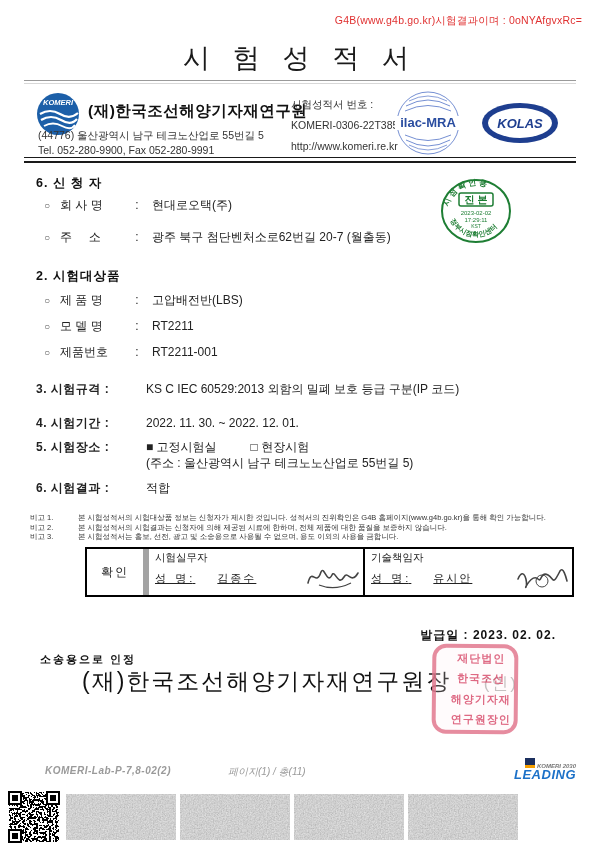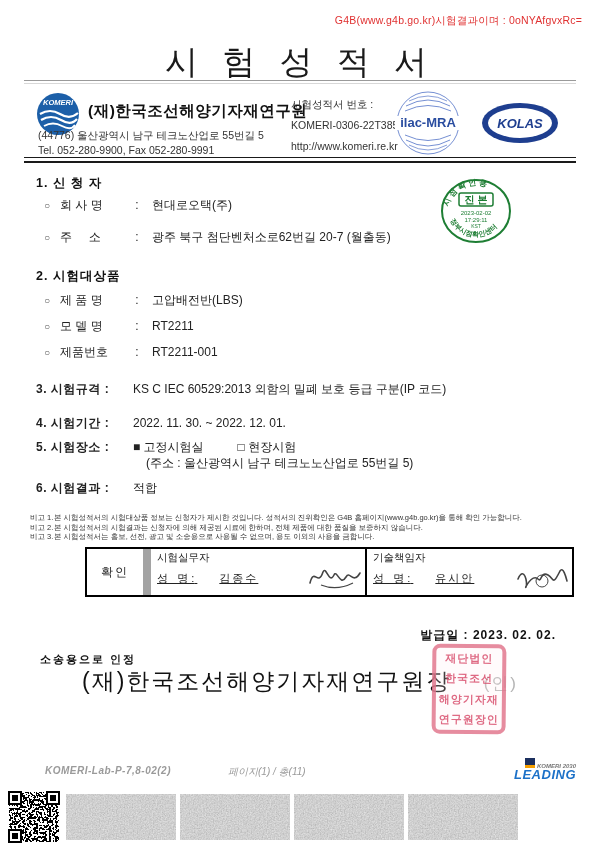--- a/index.html
+++ b/index.html
@@ -4,64 +4,64 @@
 <style>
   html,body{margin:0;padding:0;background:#888;}
   .page{
     position:relative;width:600px;height:848px;background:#ffffff;
     margin:0 auto;font-family:"Liberation Sans","DejaVu Sans",sans-serif;
     color:#222;overflow:hidden;
   }
   .abs{position:absolute;}
 
   .g4b-line{top:14px;right:18px;font-size:10.5px;color:#e03131;letter-spacing:.2px;}
-  .doc-title{top:40px;left:0;width:100%;text-align:center;font-size:33px;letter-spacing:8px;color:#1a1a1a;font-family:"Liberation Serif","DejaVu Serif",serif;}
+  .doc-title{top:40px;left:0;width:100%;text-align:center;font-size:27px;letter-spacing:8px;color:#1a1a1a;font-family:"Liberation Serif","DejaVu Serif",serif;}
   .rule-light{top:80px;left:24px;right:24px;height:2px;border-top:1px solid #9a9a9a;border-bottom:1px solid #d8d8d8;}
   .rule-dark{top:157px;left:24px;right:24px;height:3px;border-top:1px solid #1a1a1a;border-bottom:2px solid #1a1a1a;}
 
   .org-name{left:88px;top:101px;font-size:15.5px;font-weight:bold;letter-spacing:.5px;color:#111;}
   .org-addr{left:38px;top:129px;font-size:10.5px;color:#333;}
   .org-tel{left:38px;top:144px;font-size:10.5px;color:#333;}
   .report-block{left:291px;top:94px;font-size:10.5px;color:#333;line-height:21px;}
 
   .sec-heading{font-size:12.5px;font-weight:bold;color:#111;letter-spacing:1px;}
   .row{display:flex;align-items:baseline;font-size:12px;color:#222;}
   .row .bullet{width:16px;color:#555;font-size:10px;}
   .row .lbl{width:70px;white-space:pre;}
   .row .colon{width:14px;text-align:center;}
   .row .val{margin-left:8px;white-space:pre;}
   .inline-sec{display:flex;align-items:baseline;font-size:12px;}
   .inline-sec .lbl{font-weight:bold;min-width:96px;letter-spacing:.5px;}
-  .inline-sec .val{margin-left:1px;white-space:pre;}
+  .inline-sec .val{margin-left:14px;white-space:pre;}
   .place-gap{display:inline-block;width:34px;}
 
   .notes{left:30px;top:513px;font-size:7.5px;line-height:9.6px;color:#333;}
   .note-line{display:flex;}
-  .note-line .nl{width:24px;}
+  .note-line .nl{width:48px;}
 
   .sign-table{left:85px;top:547px;width:489px;height:50px;border:2px solid #000;display:flex;box-sizing:border-box;}
-  .sign-table .c1{width:56px;border-right:8px solid #a3a3a3;display:flex;align-items:center;justify-content:center;font-size:12px;letter-spacing:2px;}
+  .sign-table .c1{width:56px;border-right:6px solid #a3a3a3;display:flex;align-items:center;justify-content:center;font-size:12px;letter-spacing:2px;}
   .sign-table .c2{width:216px;border-right:2px solid #000;position:relative;padding:2px 6px;box-sizing:border-box;}
   .sign-table .c3{flex:1;position:relative;padding:2px 6px;box-sizing:border-box;}
   .cell-title{font-size:10.5px;color:#222;}
   .cell-name{font-size:11px;margin-top:6px;text-decoration:underline;}
   .cell-name .nml{white-space:pre;}
   .cell-name .nm{margin-left:22px;letter-spacing:2px;}
   .sig{position:absolute;right:2px;top:14px;}
 
   .kolas-note{left:28px;top:599px;width:546px;font-size:7.5px;line-height:10px;color:#333;}
 
   .issue-date{top:627px;right:44px;font-size:12px;font-weight:bold;letter-spacing:1px;color:#111;}
   .accred{left:40px;top:652px;font-size:11px;font-weight:bold;letter-spacing:2px;color:#111;}
   .signer-line{top:666px;left:0;width:100%;text-align:center;font-size:23px;letter-spacing:2px;color:#111;}
   .seal-mark{font-size:17px;color:#b5b5b5;margin-left:24px;}
 
-  .red-seal{left:432px;top:644px;width:66px;height:82px;border:4px solid #e2798f;border-radius:8px;
+  .red-seal{left:432px;top:644px;width:66px;height:82px;border:4px solid #e2798f;border-radius:14px;
     color:#d94f6e;display:flex;flex-direction:column;justify-content:space-around;align-items:center;
-    font-weight:bold;opacity:.85;transform:rotate(.6deg);background:rgba(255,235,240,.25);}
+    font-weight:bold;opacity:.85;transform:rotate(.6deg);background:rgba(255,235,240,.25);padding-left:12px;}
   .red-seal div{font-size:11px;letter-spacing:1px;line-height:1;white-space:nowrap;}
 
   .footer-doc{left:45px;top:765px;font-size:10px;font-style:italic;color:#9a9a9a;letter-spacing:.5px;font-weight:bold;}
   .footer-page{left:228px;top:765px;font-size:10px;font-style:italic;color:#9a9a9a;}
   .footer-logo{right:24px;top:758px;text-align:right;}
   .footer-logo .t{font-size:6px;color:#777;font-weight:bold;font-style:italic;}
   .footer-logo .m{font-size:13px;color:#1c71c8;font-weight:bold;font-style:italic;letter-spacing:.5px;line-height:11px;}
   .flagbar{display:inline-block;width:10px;height:7px;background:#1b2f5e;border-bottom:3px solid #f59f00;margin-right:2px;}
 
   .noise-block{position:absolute;top:794px;width:110px;height:46px;}
@@ -106,21 +106,21 @@
   </svg>
 
   <svg class="abs" style="left:480px;top:101px" width="80" height="44" viewBox="0 0 80 44">
     <ellipse cx="40" cy="22" rx="38" ry="20" fill="#1e3e8f"></ellipse>
     <ellipse cx="40" cy="22" rx="32" ry="15" fill="#ffffff"></ellipse>
     <text x="40" y="27" text-anchor="middle" font-size="13" font-weight="bold" font-style="italic" fill="#1e3e8f">KOLAS</text>
   </svg>
 
   <div class="abs rule-dark"></div>
 
-  <div class="abs sec-heading" style="left:36px;top:175px">1. 신 청 자</div>
+  <div class="abs sec-heading" style="left:36px;top:175px">6. 신 청 자</div>
   <div class="abs row" style="left:44px;top:197px">
     <span class="bullet">○</span>
     <span class="lbl">회 사 명</span>
     <span class="colon">:</span>
     <span class="val">현대로오택(주)</span>
   </div>
   <div class="abs row" style="left:44px;top:229px">
     <span class="bullet">○</span>
     <span class="lbl">주     소</span>
     <span class="colon">:</span>

